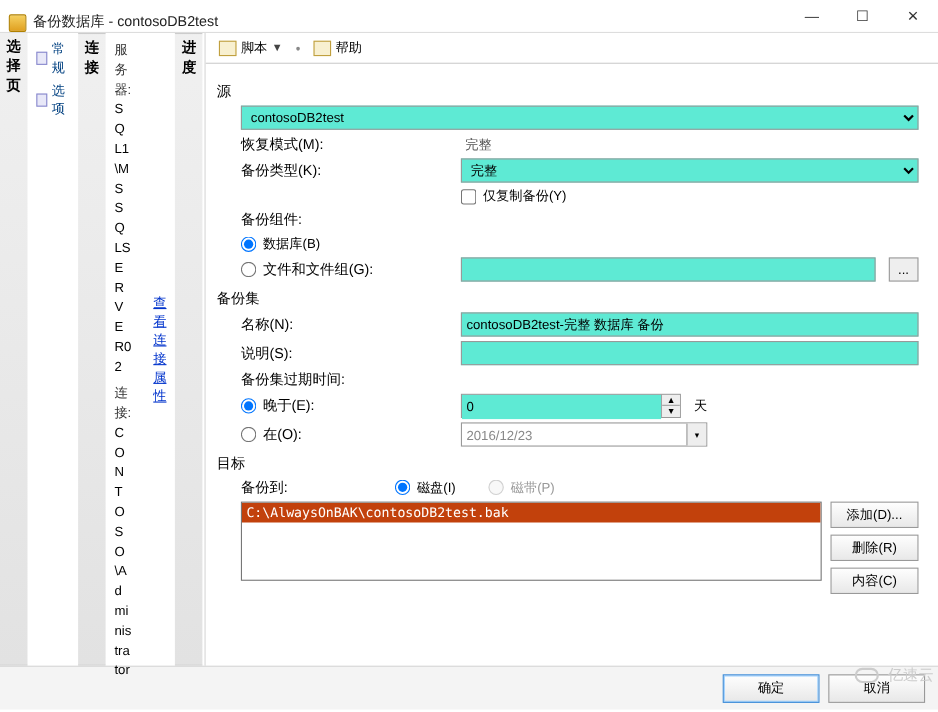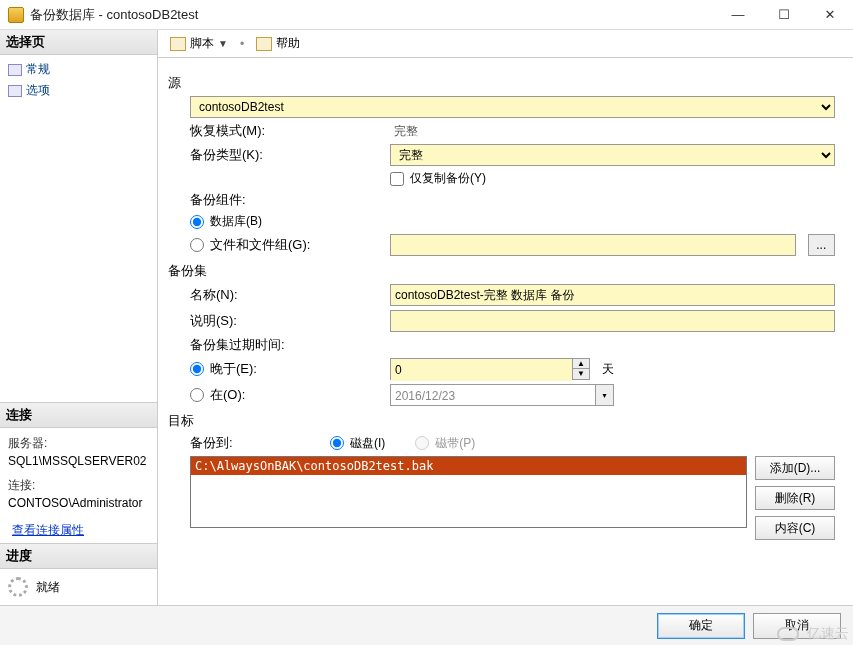--- a/index.html
+++ b/index.html
@@ -10,21 +10,21 @@
     width: 853px;
     height: 647px;
     overflow: hidden;
     position: relative;
   }
   .titlebar {
     height: 30px;
     background: #fff;
     border-bottom: 1px solid #ddd;
     display: flex;
-    align-items: center;
+    align-items: flex-end;
     padding-left: 8px;
   }
   .titlebar .db-icon {
     width: 16px; height: 16px;
     background: linear-gradient(#f5d060,#e0a020);
     border: 1px solid #b08000;
     border-radius: 2px 2px 2px 2px;
     margin-right: 6px;
   }
   .titlebar .title { flex: 1; font-size: 13px; color: #222; }
@@ -32,25 +32,25 @@
   .winbtn {
     width: 46px; height: 30px;
     display: flex; align-items: center; justify-content: center;
     font-size: 13px; color: #333;
   }
   .main {
     display: flex;
     height: 575px;
   }
   .sidebar {
-    width: 158px;
+    width: 187px;
     background: #fff;
     border-right: 1px solid #ccc;
     display: flex;
-    flex-direction: column;
+    flex-direction: row;
   }
   .side-section-title {
     background: linear-gradient(#f0f0f0,#e2e2e2);
     border-bottom: 1px solid #ccc;
     border-top: 1px solid #ccc;
     padding: 3px 6px;
     font-weight: bold;
     font-size: 13px;
   }
   .side-section-title:first-child { border-top: none; }
@@ -120,21 +120,21 @@
   .form-row .lbl {
     width: 200px;
     color: #000;
     font-size: 13px;
   }
   .form-row .ctrl { flex: 1; display: flex; align-items: center; gap: 6px; }
   select, input[type=text], .textbox {
     width: 100%;
     height: 22px;
     border: 1px solid #999;
-    background: #fef9c3;
+    background: #5eead4;
     font-size: 12px;
     padding: 0 4px;
     font-family: inherit;
   }
   .readonly {
     border: none;
     background: transparent;
     color: #555;
     padding-left: 4px;
   }
@@ -199,21 +199,21 @@
     align-items: center;
     justify-content: flex-end;
     padding: 0 12px;
     gap: 8px;
     background: #f4f4f4;
   }
   .footer .btn { min-width: 88px; height: 26px; }
   .footer .btn.primary { border: 1px solid #3a8ad8; box-shadow: inset 0 0 0 1px #9cd0ff; }
   .watermark {
     position: absolute;
-    right: 4px; bottom: 4px;
+    right: 4px; bottom: 24px;
     color: #ccc; font-size: 14px;
     display: flex; align-items: center; gap: 8px;
     pointer-events: none;
   }
   .watermark .wm-icon {
     width: 22px; height: 14px;
     border: 2px solid #ccc; border-radius: 7px;
     position: relative;
   }
   .disabled-radio { color: #999; }

